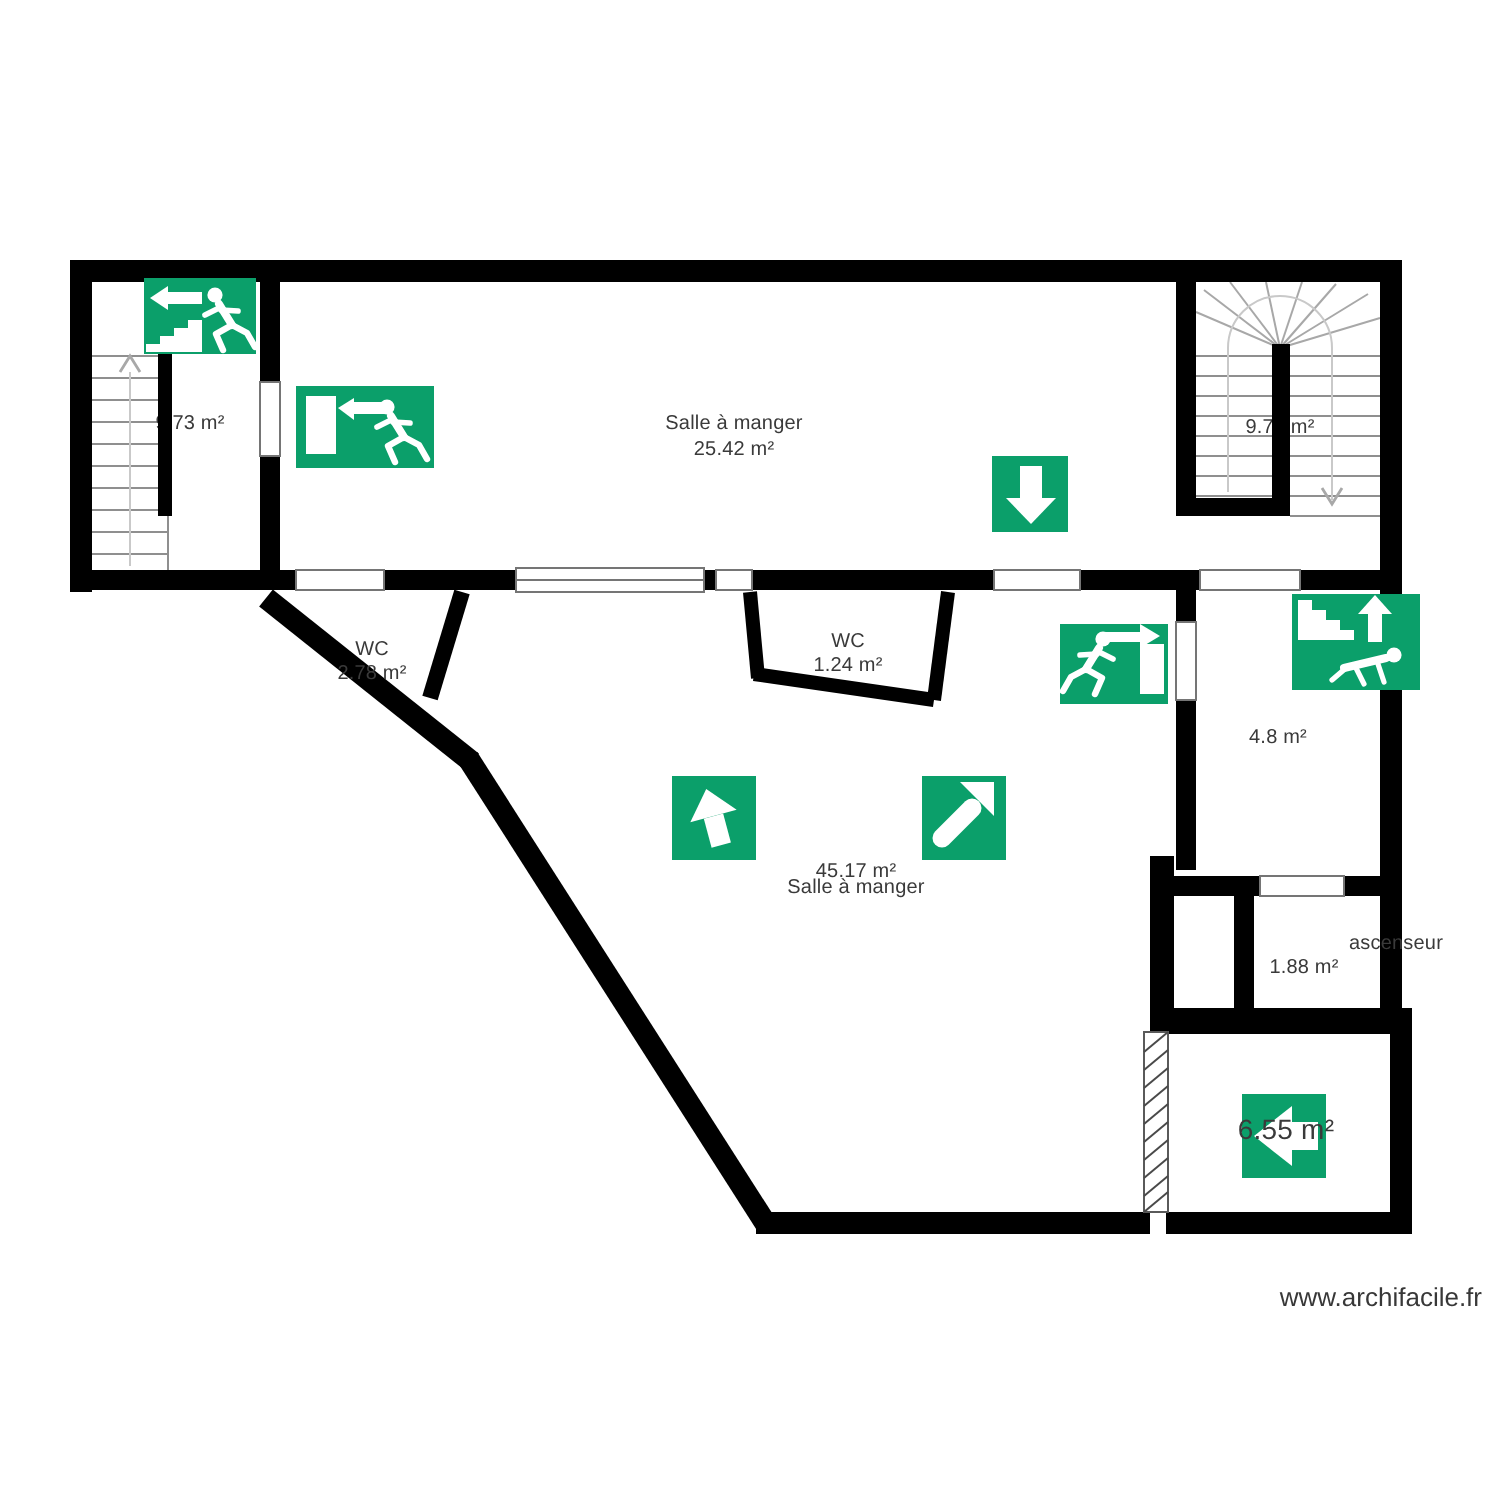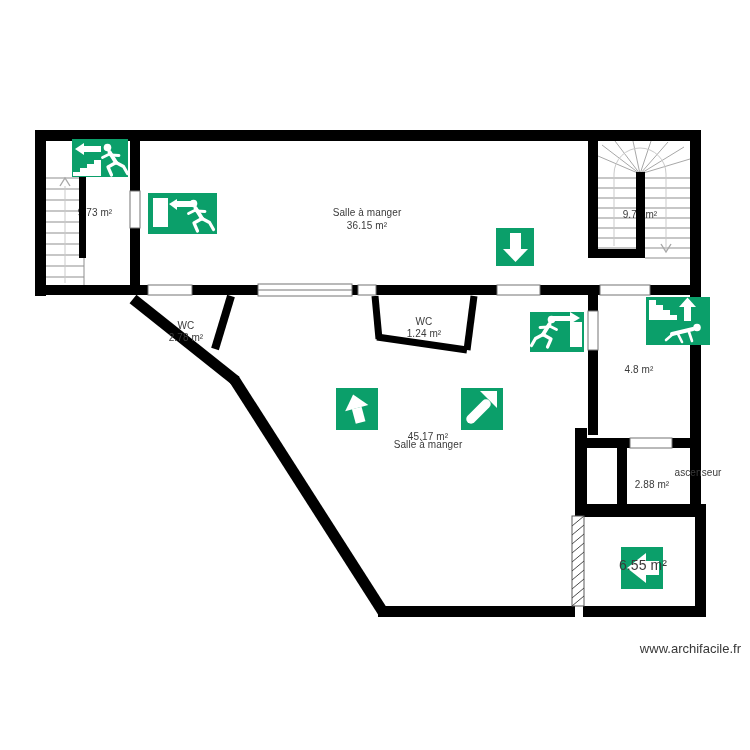--- a/index.html
+++ b/index.html
@@ -244,33 +244,33 @@
       <rect class="sign" x="621" y="547" width="42" height="42"></rect>
       <g>
         <polygon class="pict" points="627,568 646,553 646,583"></polygon>
         <rect class="pict" x="646" y="561" width="13" height="14"></rect>
       </g>
     </g>
   </svg>
 
   <div class="lbl-layer">
     <div class="lbl" style="left:367px;top:212px;">Salle à manger</div>
-    <div class="lbl" style="left:367px;top:225px;">36.15 m²</div>
+    <div class="lbl" style="left:367px;top:225px;">25.42 m²</div>
 
     <div class="lbl" style="left:186px;top:325px;">WC</div>
     <div class="lbl" style="left:186px;top:337px;text-align:center;">2.78 m²</div>
 
     <div class="lbl" style="left:424px;top:321px;">WC</div>
     <div class="lbl" style="left:424px;top:333px;">1.24 m²</div>
 
     <div class="lbl" style="left:428px;top:444px;">Salle à manger</div>
     <div class="lbl" style="left:428px;top:436px;">45.17 m²</div>
 
     <div class="lbl" style="left:639px;top:369px;">4.8 m²</div>
 
     <div class="lbl" style="left:650px;top:472px;margin-left:48px;">ascenseur</div>
-    <div class="lbl" style="left:652px;top:484px;">2.88 m²</div>
+    <div class="lbl" style="left:652px;top:484px;">1.88 m²</div>
 
     <div class="lbl small" style="left:643px;top:565px;">6.55 m²</div>
   </div>
 
   <div class="watermark">www.archifacile.fr</div>
 </div>
 
 </body></html>

